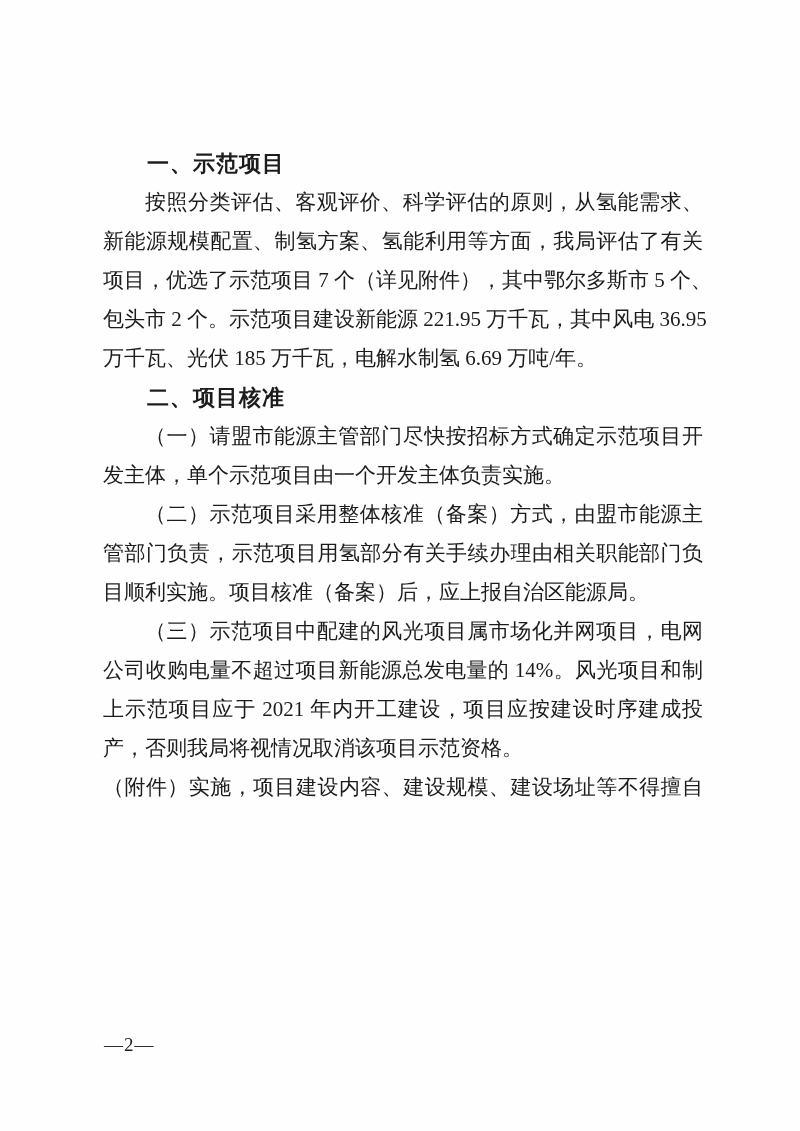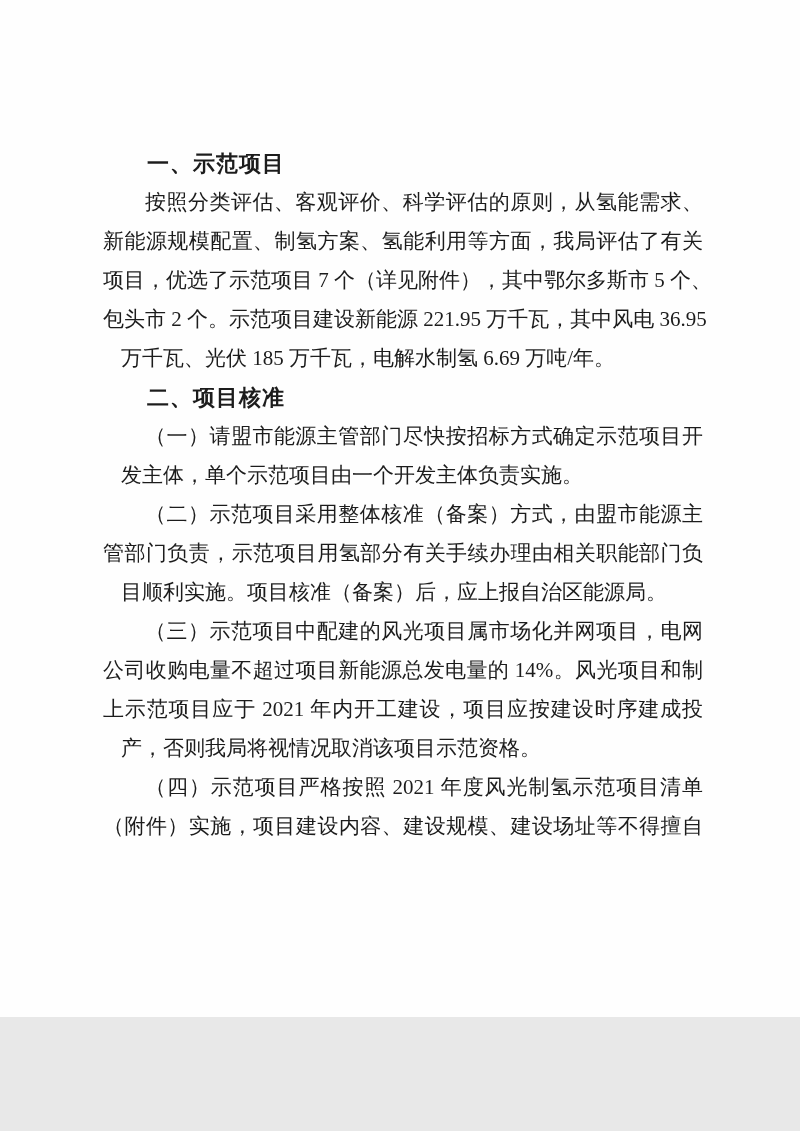--- a/index.html
+++ b/index.html
@@ -3,21 +3,21 @@
 <meta charset="utf-8">
 <style>
   html, body {
     margin: 0;
     padding: 0;
     background: #e8e8e8;
   }
   .page {
     position: relative;
     width: 800px;
-    height: 1017px;
+    height: 1131px;
     background: #fefefe;
     color: #1c1c1c;
     font-family: "Liberation Serif", "DejaVu Serif", serif;
     overflow: hidden;
   }
   .content {
     position: absolute;
     left: 103px;
     top: 144px;
     width: 600px;
@@ -25,21 +25,20 @@
     line-height: 39px;
   }
   .line {
     text-align: justify;
     text-align-last: justify;
     white-space: nowrap;
   }
   .line.last {
     text-align: left;
     text-align-last: left;
-    margin-left: 18px;
   }
   .line.indent {
     text-indent: 2em;
   }
   .heading {
     font-family: "Liberation Sans", "DejaVu Sans", sans-serif;
     font-weight: 700;
     font-size: 22px;
     text-align: left;
     text-align-last: left;
@@ -91,21 +90,20 @@
     </div>
 
     <div>
       <div class="line indent">（三）示范项目中配建的风光项目属市场化并网项目，电网</div>
       <div class="line">公司收购电量不超过项目新能源总发电量的 14%。风光项目和制</div>
       <div class="line">上示范项目应于 2021 年内开工建设，项目应按建设时序建成投</div>
       <div class="line last">产，否则我局将视情况取消该项目示范资格。</div>
     </div>
 
     <div>
-      <div class="line indent">（四）示范项目严格按照 2021 年度风光制氢示范项目清单</div>
       <div class="line">（附件）实施，项目建设内容、建设规模、建设场址等不得擅自</div>
     </div>
 
   </div>
 
   <div class="footer-pagenum">—2—</div>
 
 </div>
 
 </body></html>

